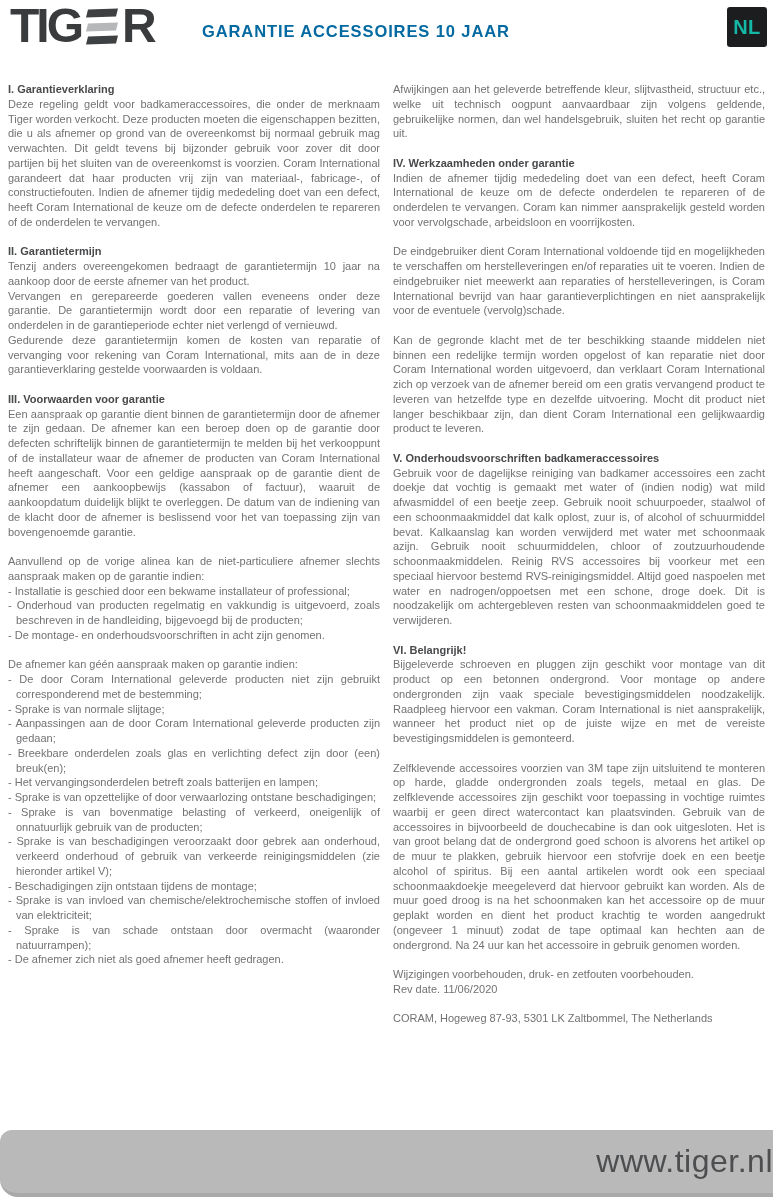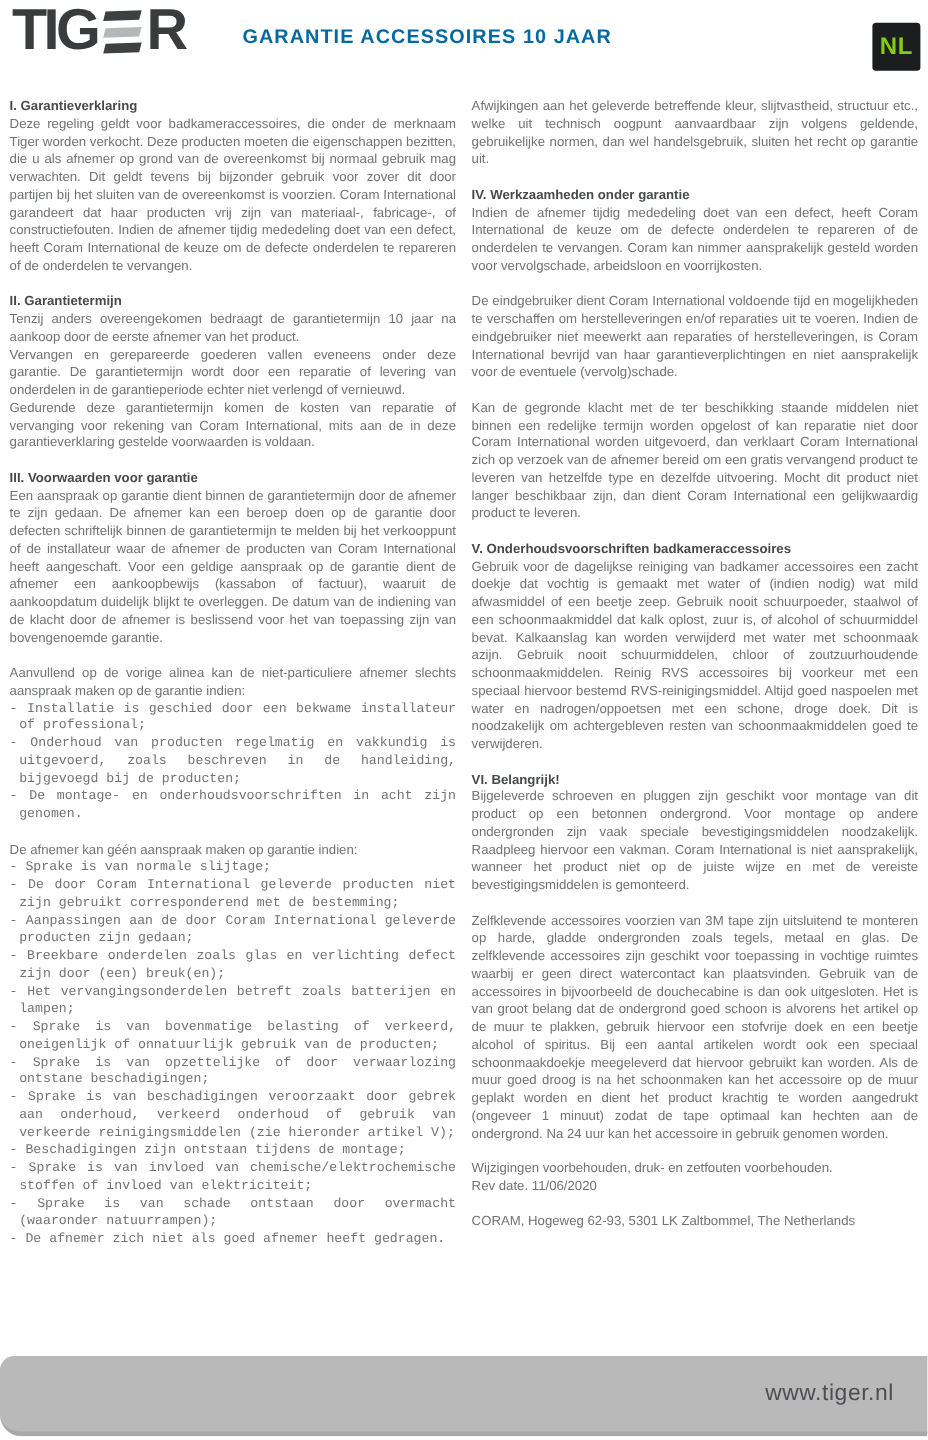--- a/index.html
+++ b/index.html
@@ -7,35 +7,35 @@
        font-family:"Liberation Sans",sans-serif;}
   
   .header{position:absolute;top:0;left:0;width:773px;height:82px;}
   .logo{position:absolute;left:10px;top:8px;display:flex;align-items:flex-start;height:40px;}
   .logo-txt{font-weight:800;font-size:48px;line-height:36px;letter-spacing:-3px;color:#3a3b3d;}
   .logo-e{display:flex;flex-direction:column;justify-content:space-between;height:35px;width:30px;
           margin:1px 5px 0 6px;}
   .logo-e span{display:block;height:8px;width:100%;transform:skew(-14deg,-2deg);}
   .title{position:absolute;left:202px;top:22px;font-size:16.5px;font-weight:bold;
          letter-spacing:0.9px;color:#0369a1;white-space:nowrap;}
-  .badge{position:absolute;right:6px;top:19px;width:40px;height:40px;background:#1c1d1f;
-         border-radius:3px;color:#84cc16;font-weight:bold;font-size:20px;
+  .badge{position:absolute;right:6px;top:7px;width:40px;height:40px;background:#1c1d1f;
+         border-radius:3px;color:#14b8a6;font-weight:bold;font-size:20px;
          display:flex;align-items:center;justify-content:center;letter-spacing:0.5px;}
   
   .content{position:absolute;top:82px;left:8px;width:757px;display:flex;gap:13px;}
   .col{width:372px;color:#717274;font-size:11px;line-height:14.75px;text-align:justify;}
   .heading{font-weight:bold;color:#48494b;text-align:left;}
   .para{margin:0 0 14.75px;white-space:pre-line;}
   .list{margin:-14.75px 0 14.75px;}
-  .list-item{padding-left:8px;text-indent:-8px;font-family:Liberation Mono, monospace;}
+  .list-item{padding-left:8px;text-indent:-8px;}
   
   .footer{position:absolute;left:0;bottom:3px;width:773px;height:63px;background:#b9b9ba;
           border-bottom:4px solid #a9a9aa;border-radius:12px 0 0 18px;
           display:flex;align-items:center;justify-content:flex-end;}
-  .footer-url{color:#4d4e50;font-size:19px;padding-right:28px;letter-spacing:0.5px;}
+  .footer-url{color:#4d4e50;font-size:32px;letter-spacing:0.5px;}
 </style>
 </head>
 <body>
 
 <div class="header">
   <div class="logo">
     <span class="logo-txt">TIG</span>
     <span class="logo-e">
       <span style="background: rgb(63, 64, 66);"></span>
       <span style="background: rgb(181, 183, 185);"></span>
@@ -67,27 +67,27 @@
         <div class="para">Aanvullend op de vorige alinea kan de niet-particuliere afnemer slechts aanspraak maken op de garantie indien:</div>
         <div class="list">
           <div class="list-item">- Installatie is geschied door een bekwame installateur of professional;</div>
           <div class="list-item">- Onderhoud van producten regelmatig en vakkundig is uitgevoerd, zoals beschreven in de handleiding, bijgevoegd bij de producten;</div>
           <div class="list-item">- De montage- en onderhoudsvoorschriften in acht zijn genomen.</div>
         </div>
       </div>
       <div>
         <div class="para">De afnemer kan géén aanspraak maken op garantie indien:</div>
         <div class="list">
+          <div class="list-item">- De door Coram International geleverde producten niet zijn gebruikt corresponderend met de bestemming;</div>
           <div class="list-item">- Sprake is van normale slijtage;</div>
-          <div class="list-item">- De door Coram International geleverde producten niet zijn gebruikt corresponderend met de bestemming;</div>
           <div class="list-item">- Aanpassingen aan de door Coram International geleverde producten zijn gedaan;</div>
           <div class="list-item">- Breekbare onderdelen zoals glas en verlichting defect zijn door (een) breuk(en);</div>
           <div class="list-item">- Het vervangingsonderdelen betreft zoals batterijen en lampen;</div>
+          <div class="list-item">- Sprake is van opzettelijke of door verwaarlozing ontstane beschadigingen;</div>
           <div class="list-item">- Sprake is van bovenmatige belasting of verkeerd, oneigenlijk of onnatuurlijk gebruik van de producten;</div>
-          <div class="list-item">- Sprake is van opzettelijke of door verwaarlozing ontstane beschadigingen;</div>
           <div class="list-item">- Sprake is van beschadigingen veroorzaakt door gebrek aan onderhoud, verkeerd onderhoud of gebruik van verkeerde reinigingsmiddelen (zie hieronder artikel V);</div>
           <div class="list-item">- Beschadigingen zijn ontstaan tijdens de montage;</div>
           <div class="list-item">- Sprake is van invloed van chemische/elektrochemische stoffen of invloed van elektriciteit;</div>
           <div class="list-item">- Sprake is van schade ontstaan door overmacht (waaronder natuurrampen);</div>
           <div class="list-item">- De afnemer zich niet als goed afnemer heeft gedragen.</div>
         </div>
       </div>
     </div>
   <div class="col">
       <div>
@@ -102,20 +102,20 @@
       <div>
         <div class="heading">V. Onderhoudsvoorschriften badkameraccessoires</div>
         <div class="para">Gebruik voor de dagelijkse reiniging van badkamer accessoires een zacht doekje dat vochtig is gemaakt met water of (indien nodig) wat mild afwasmiddel of een beetje zeep. Gebruik nooit schuurpoeder, staalwol of een schoonmaakmiddel dat kalk oplost, zuur is, of alcohol of schuurmiddel bevat. Kalkaanslag kan worden verwijderd met water met schoonmaak azijn. Gebruik nooit schuurmiddelen, chloor of zoutzuurhoudende schoonmaakmiddelen. Reinig RVS accessoires bij voorkeur met een speciaal hiervoor bestemd RVS-reinigingsmiddel.  Altijd goed naspoelen met water en nadrogen/oppoetsen met een schone, droge doek. Dit is noodzakelijk om achtergebleven resten van schoonmaakmiddelen goed te verwijderen.</div>
       </div>
       <div>
         <div class="heading">VI. Belangrijk!</div>
         <div class="para">Bijgeleverde schroeven en pluggen zijn geschikt voor montage van dit product op een betonnen ondergrond. Voor montage op andere ondergronden zijn vaak speciale bevestigingsmiddelen noodzakelijk. Raadpleeg hiervoor een vakman. Coram International is niet aansprakelijk, wanneer het product niet op de juiste wijze en met de vereiste bevestigingsmiddelen is gemonteerd.</div>
         <div class="para">Zelfklevende accessoires voorzien van 3M tape zijn uitsluitend te monteren op harde, gladde ondergronden zoals tegels, metaal en glas. De zelfklevende accessoires zijn geschikt voor toepassing in vochtige ruimtes waarbij er geen direct watercontact kan plaatsvinden. Gebruik van de accessoires in bijvoorbeeld de douchecabine is dan ook uitgesloten. Het is van groot belang dat de ondergrond goed schoon is alvorens het artikel op de muur te plakken, gebruik hiervoor een stofvrije doek en een beetje alcohol of spiritus. Bij een aantal artikelen wordt ook een speciaal schoonmaakdoekje meegeleverd dat hiervoor gebruikt kan worden. Als de muur goed droog is na het schoonmaken kan het accessoire op de muur geplakt worden en dient het product krachtig te worden aangedrukt (ongeveer 1 minuut) zodat de tape optimaal kan hechten aan de ondergrond. Na 24 uur kan het accessoire in gebruik genomen worden.</div>
         <div class="para">Wijzigingen voorbehouden, druk- en zetfouten voorbehouden.
 Rev date. 11/06/2020</div>
-        <div class="para">CORAM, Hogeweg 62-93, 5301 LK Zaltbommel, The Netherlands</div>
+        <div class="para">CORAM, Hogeweg 87-93, 5301 LK Zaltbommel, The Netherlands</div>
       </div>
     </div>
 </div>
 
 <div class="footer">
   <span class="footer-url">www.tiger.nl</span>
 </div>
 
 </body></html>

